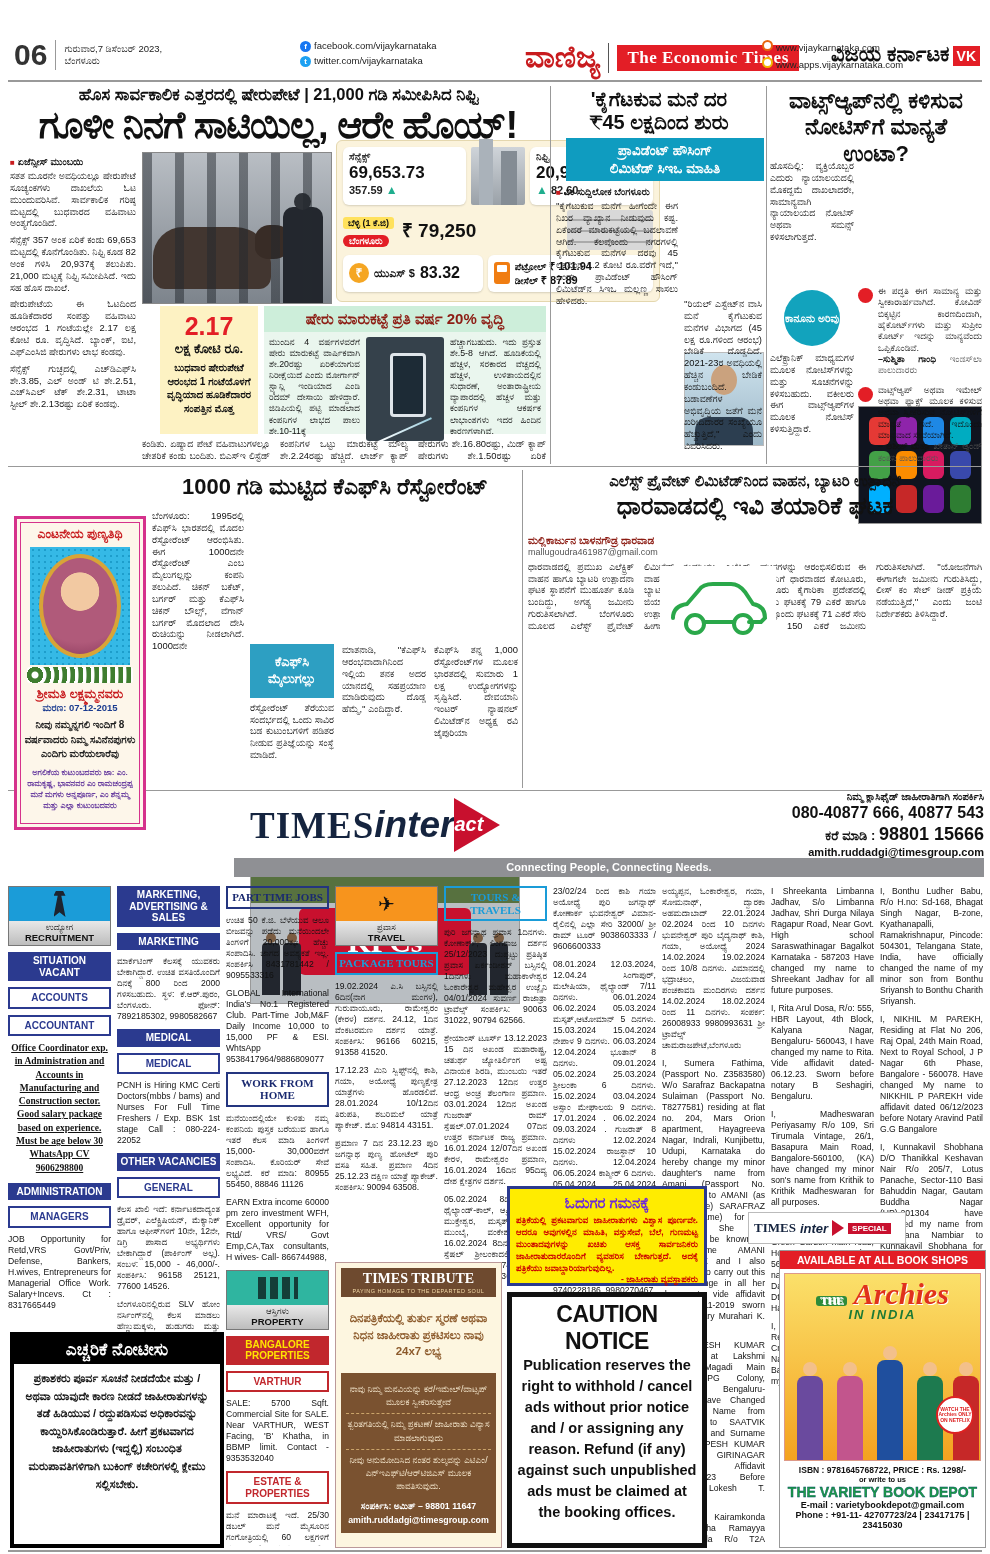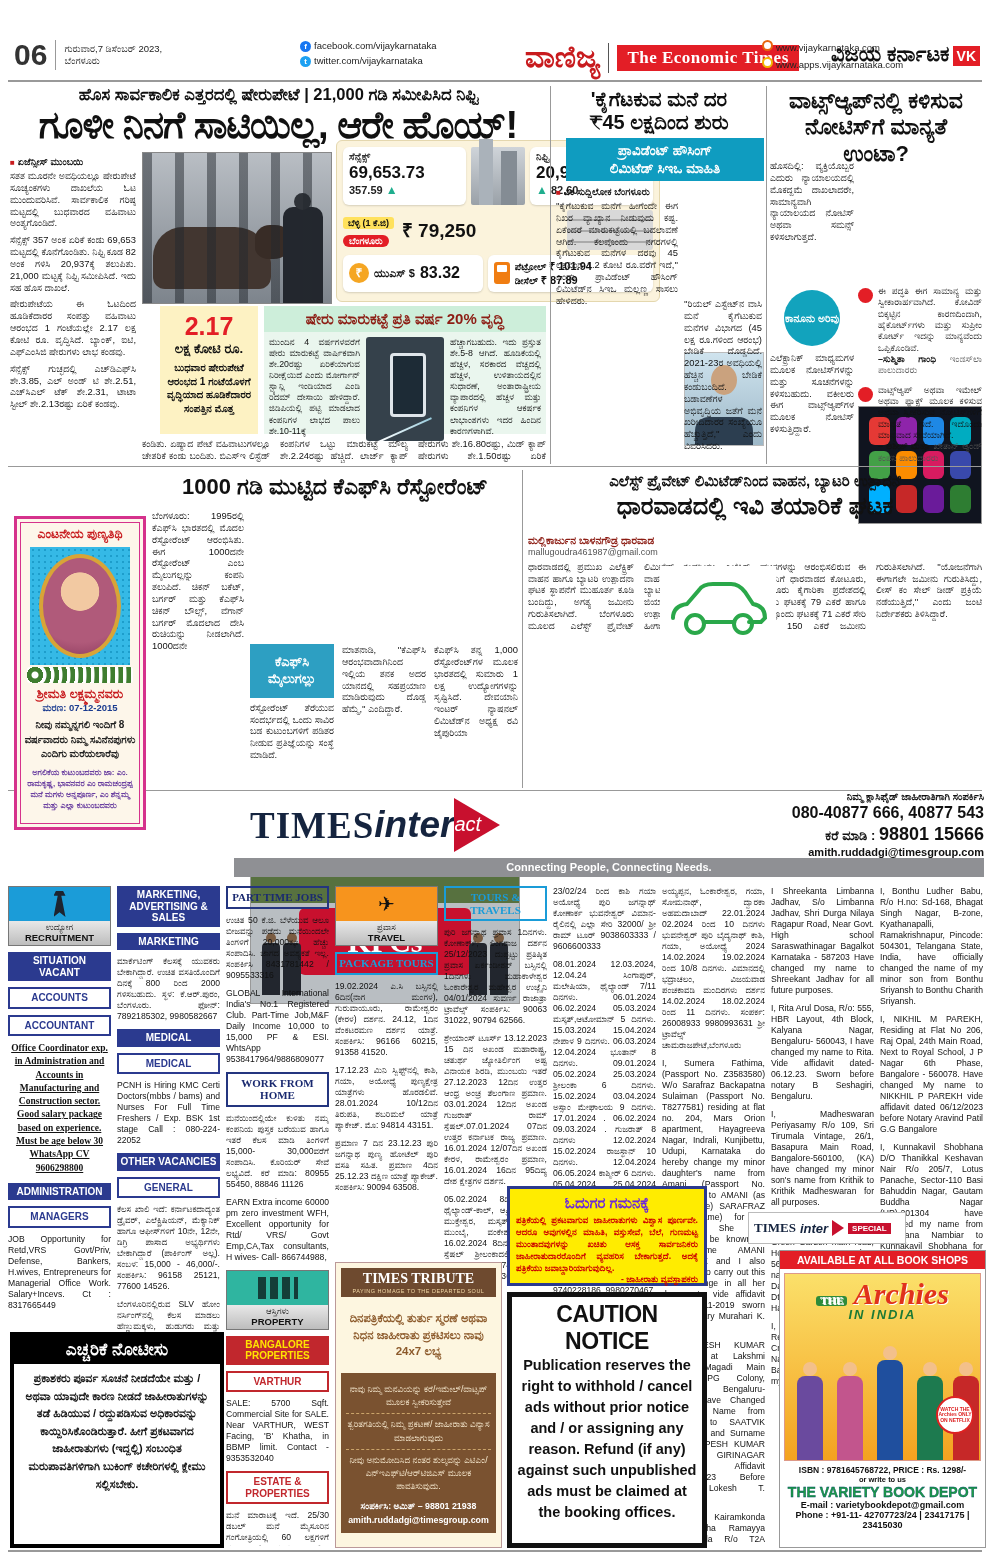--- a/index.html
+++ b/index.html
@@ -94,21 +94,21 @@
   .fig:before{content:"";position:absolute;top:-10px;left:4px;width:10px;height:10px;border-radius:50%;background:#7a5c42;}
   .milestone{background:#2d9fc2;color:#fff;font-weight:900;font-size:13px;text-align:center;
              padding:10px 4px;line-height:1.3;}
   .kickev{font-size:15px;font-weight:bold;text-align:center;}
   .h1ev{font-size:24px;font-weight:900;text-align:center;}
   .evbody{column-count:4;column-gap:10px;font-size:9.3px;}
   
   .ti-times{font-family:"Liberation Serif",serif;font-weight:900;font-size:37px;color:#15243f;letter-spacing:1px;}
   .ti-inter{font-style:italic;font-weight:900;font-size:37px;color:#15243f;}
   .tri{width:0;height:0;border-left:46px solid #c8102e;border-top:27px solid transparent;border-bottom:27px solid transparent;position:relative;display:inline-block;vertical-align:middle;}
-  .ti-act{position:absolute;left:-46px;top:-12px;color:#fff;font-style:italic;font-weight:400;font-size:20px;}
+  .ti-act{position:absolute;left:-46px;top:-12px;color:#fff;font-style:italic;font-weight:700;font-size:20px;}
   .graybar{background:#8f9094;color:#fff;font-weight:bold;font-size:11px;text-align:center;line-height:19px;}
   
   .ccols{display:flex;gap:6px;}
   .ccol{width:103px;flex:none;overflow:hidden;}
   .chead{font-weight:bold;text-align:center;font-size:10px;padding:3px 2px;margin:0 0 6px;white-space:pre-line;line-height:1.15;}
   .cf-blue{background:#2b3a8f;color:#fff;}
   .co-blue{border:2px solid #2b3a8f;color:#2b3a8f;}
   .co-serif{border:2px solid #24357f;color:#1a2a70;font-family:"Liberation Serif",serif;font-size:11px;}
   .co-cyan{border:2px solid #1a9cd8;color:#1a9cd8;font-family:"Liberation Serif",serif;font-size:11px;}
   .cf-red{background:#c1272d;color:#ffe400;}
@@ -502,21 +502,21 @@
   </div>
 
   <div class="abs tribute" style="left:335px;top:1262px;width:167px;height:286px;z-index:5;">
     <div class="trib-ban">TIMES TRIBUTE</div>
     <div class="trib-sub">PAYING HOMAGE TO THE DEPARTED SOUL</div>
     <div class="trib-head">ದಿನಪತ್ರಿಕೆಯಲ್ಲಿ ತುರ್ತು ಸ್ಮರಣೆ ಅಥವಾ ನಿಧನ ಜಾಹೀರಾತು ಪ್ರಕಟಿಸಲು ನಾವು 24x7 ಲಭ್ಯ</div>
     <div class="trib-in">
       <div class="trib-item">ನಾವು ನಿಮ್ಮ ಮನವಿಯನ್ನು ಕರೆ/ಇಮೇಲ್/ವಾಟ್ಸಪ್ ಮೂಲಕ ಸ್ವೀಕರಿಸುತ್ತೇವೆ</div>
       <div class="trib-item">ತ್ವರಿತಗತಿಯಲ್ಲಿ ನಿಮ್ಮ ಪ್ರಕಟಣೆ/ ಜಾಹೀರಾತು ವಿನ್ಯಾಸ ಮಾಡಲಾಗುವುದು</div>
       <div class="trib-item" style="border-bottom:none;">ನೀವು ಅನುಮೋದಿಸಿದ ನಂತರ ಶುಲ್ಕವನ್ನು ಎಟಿಎಂ/ಎನ್‌ಇಎಫ್‌ಟಿ/ಆರ್‌ಟಿಜಿಎಸ್ ಮೂಲಕ ಪಾವತಿಸುವುದು.</div>
-      <div style="font-weight:900;color:#fff;margin-top:3px;">ಸಂಪರ್ಕಿಸಿ: ಅಮಿತ್ – 98801 21938</div>
+      <div style="font-weight:900;color:#fff;margin-top:3px;">ಸಂಪರ್ಕಿಸಿ: ಅಮಿತ್ – 98801 11647</div>
       <div style="font-weight:900;color:#fff;">amith.ruddadgi@timesgroup.com</div>
     </div>
   </div>
 
   <div class="abs readers" style="left:507px;top:1186px;width:200px;height:100px;z-index:5;">
     <div class="readers-t">ಓದುಗರ ಗಮನಕ್ಕೆ</div>
     <div class="readers-b">ಪತ್ರಿಕೆಯಲ್ಲಿ ಪ್ರಕಟವಾಗುವ ಜಾಹೀರಾತುಗಳು ವಿಶ್ವಾಸ ಪೂರ್ಣವೇ. ಆದರೂ ಅವುಗಳಲ್ಲಿನ ಮಾಹಿತಿ, ವಸ್ತುಸೇವೆ, ಬೆಲೆ, ಗುಣಮಟ್ಟ ಮುಂತಾದವುಗಳನ್ನು ಖಚಿತು ಆಸಕ್ತ ಸಾರ್ವಜನಿಕರು ಜಾಹೀರಾತುದಾರರೊಂದಿಗೆ ವ್ಯವಹರಿಸ ಬೇಕಾಗುತ್ತದೆ. ಅದಕ್ಕೆ ಪತ್ರಿಕೆಯು ಜವಾಬ್ದಾರಿಯಾಗುವುದಿಲ್ಲ.</div>
     <div class="readers-s">- ಜಾಹೀರಾತು ವ್ಯವಸ್ಥಾಪಕರು</div>
   </div>
 

